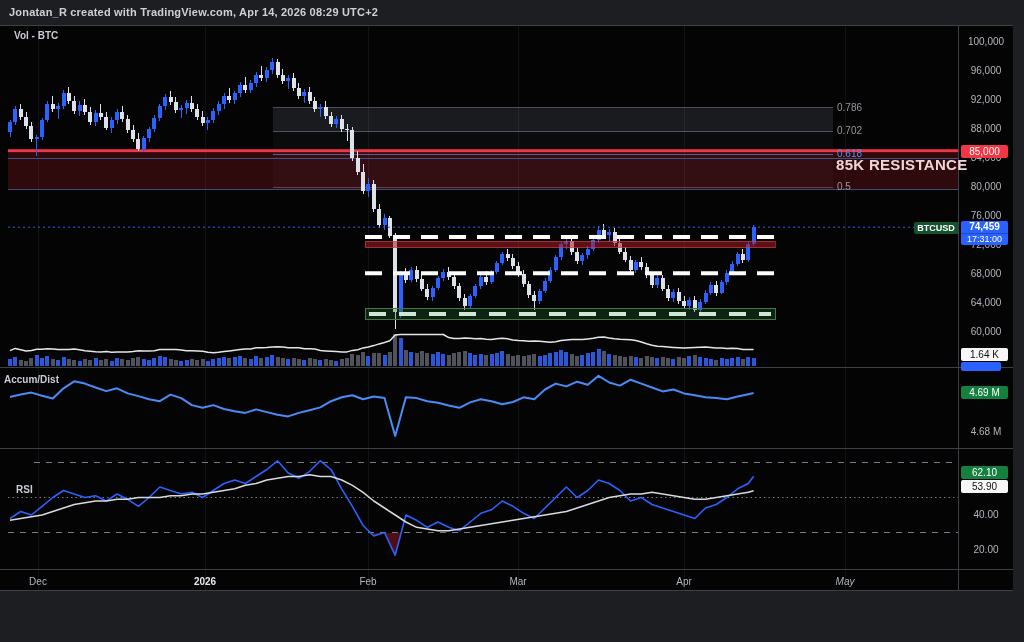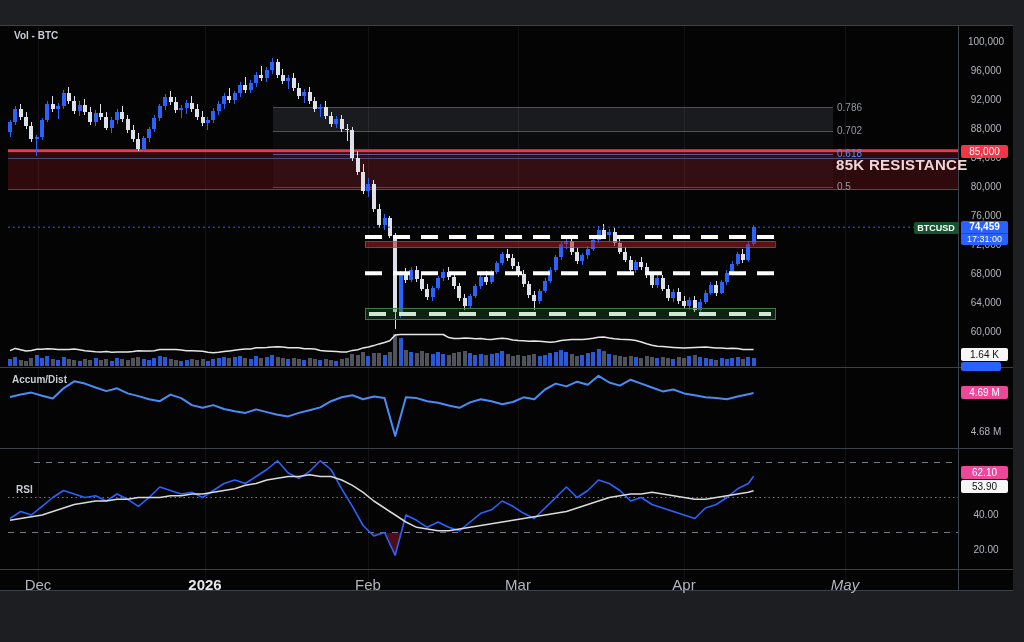--- a/index.html
+++ b/index.html
@@ -6,41 +6,44 @@
   .stage{position:relative;width:1024px;height:642px;background:#1e1f23;overflow:hidden;
          font-family:"Liberation Sans",sans-serif;-webkit-font-smoothing:antialiased;}
   .topbar{position:absolute;left:0;top:0;width:1024px;height:25px;background:#1d1e22;}
   .topbar span{position:absolute;left:9px;top:6px;font-size:11px;font-weight:700;color:#cfd0d4;letter-spacing:.2px;}
   .chartbg{position:absolute;left:0;top:25px;width:1013px;height:565px;background:#040404;}
   #plot{position:absolute;left:0;top:0;z-index:1;}
   .legend{position:absolute;z-index:4;font-size:10px;font-weight:700;color:#c9ccd4;}
   .fiblab{position:absolute;z-index:3;font-size:10px;color:#9598a1;left:837px;}
   .restext{position:absolute;z-index:4;left:836px;top:156px;font-size:15px;font-weight:700;color:#eed6d8;letter-spacing:.3px;}
   .tick{position:absolute;z-index:2;left:963px;width:46px;font-size:10px;color:#b2b5be;text-align:center;}
-  .xtick{position:absolute;z-index:2;top:576px;font-size:15px;color:#b2b5be;transform:translateX(-50%);}
+  .xtick{position:absolute;z-index:2;top:576px;font-size:10px;color:#b2b5be;transform:translateX(-50%);}
   .badge{position:absolute;z-index:5;left:961px;width:47px;height:13px;line-height:13px;
          font-size:10px;text-align:center;border-radius:2px;color:#fff;}
   .badge.red{background:#f23645;}
-  .badge.blue{background:#ec4899;}
+  .badge.blue{background:#15803d;}
   .badge.white{background:#f7f7f7;color:#111;}
   .pricebadge{position:absolute;z-index:5;left:961px;top:221px;width:47px;background:#2962ff;border-radius:2px;
               color:#fff;text-align:center;}
   .pricebadge .p{display:block;font-size:10px;line-height:12px;font-weight:700;}
   .pricebadge .c{display:block;font-size:9px;line-height:11px;border-top:1px solid rgba(0,0,0,.25);}
   .symlabel{position:absolute;z-index:5;left:914px;top:222px;width:44px;height:12px;line-height:12px;
             background:#14532d;color:#fff;font-size:9px;font-weight:700;text-align:center;border-radius:2px 0 0 2px;}
   .clipbadge{position:absolute;z-index:4;left:961px;top:362px;width:40px;height:9px;background:#2962ff;border-radius:2px;overflow:hidden;}
   .footer{position:absolute;left:0;top:590px;width:1024px;height:52px;background:#1d1e22;}
   .rightframe{position:absolute;left:1013px;top:25px;width:11px;height:565px;background:#1e1f23;}
 </style>
 </head>
 <body>
 
 <div class="stage">
 
+  <div class="topbar">
+    <span>Jonatan_R created with TradingView.com, Apr 14, 2026 08:29 UTC+2</span>
+  </div>
 
   <div class="chartbg"></div>
   <div class="rightframe"></div>
 
   <svg id="plot" width="1024" height="642">
       <line x1="38" y1="25" x2="38" y2="590" stroke="rgba(255,255,255,0.06)" shape-rendering="crispEdges"></line>
       <line x1="205" y1="25" x2="205" y2="590" stroke="rgba(255,255,255,0.06)" shape-rendering="crispEdges"></line>
       <line x1="368" y1="25" x2="368" y2="590" stroke="rgba(255,255,255,0.06)" shape-rendering="crispEdges"></line>
       <line x1="518" y1="25" x2="518" y2="590" stroke="rgba(255,255,255,0.06)" shape-rendering="crispEdges"></line>
       <line x1="684" y1="25" x2="684" y2="590" stroke="rgba(255,255,255,0.06)" shape-rendering="crispEdges"></line>
@@ -494,21 +497,21 @@
       <polyline points="10.0,520.3 20.7,518.5 31.4,516.8 42.1,515.0 52.8,511.5 63.5,508.0 74.2,504.5 84.9,502.8 95.6,501.0 106.3,501.0 117.0,499.3 127.7,499.3 138.4,497.5 149.1,497.5 159.8,497.5 170.5,495.8 181.2,495.8 191.9,494.0 202.6,494.0 213.3,492.3 224.0,490.5 234.7,488.8 245.4,485.3 256.1,483.5 266.8,480.0 277.5,478.3 288.2,476.5 298.9,476.5 309.6,474.8 320.3,476.5 331.0,476.5 341.7,480.0 352.4,485.3 363.1,492.3 373.8,501.0 384.5,508.0 395.2,515.0 405.9,522.0 416.6,527.3 427.3,529.0 438.0,530.8 448.7,530.8 459.4,529.0 470.1,527.3 480.8,525.5 491.5,523.8 502.2,522.0 512.9,520.3 523.6,518.5 534.3,516.8 545.0,515.0 555.7,513.3 566.4,511.5 577.1,508.0 587.8,504.5 598.5,501.0 609.2,497.5 619.9,495.8 630.6,494.0 641.3,494.0 652.0,492.3 662.7,494.0 673.4,495.8 684.1,497.5 694.8,499.3 705.5,499.3 716.2,497.5 726.9,495.8 737.6,494.0 748.3,492.3 753.6,490.7" fill="none" stroke="#d8dade" stroke-width="1.5" stroke-linejoin="round"></polyline>
       <line x1="0" y1="25" x2="1013" y2="25" stroke="#3c4049" shape-rendering="crispEdges"></line>
       <line x1="0" y1="367" x2="1013" y2="367" stroke="#3c4049" shape-rendering="crispEdges"></line>
       <line x1="0" y1="448.5" x2="1013" y2="448.5" stroke="#3c4049" shape-rendering="crispEdges"></line>
       <line x1="0" y1="569.5" x2="1013" y2="569.5" stroke="#3c4049" shape-rendering="crispEdges"></line>
       <line x1="0" y1="590" x2="1013" y2="590" stroke="#3c4049" shape-rendering="crispEdges"></line>
       <line x1="958.5" y1="25" x2="958.5" y2="590" stroke="#3c4049" shape-rendering="crispEdges"></line>
     </svg>
 
   <div class="legend" style="left:14px;top:30px;">Vol - BTC</div>
-  <div class="legend" style="left:12px;top:374px;text-align:center;">Accum/Dist</div>
+  <div class="legend" style="left:4px;top:374px;text-align:center;">Accum/Dist</div>
   <div class="legend" style="left:16px;top:452px;margin-top:32px;">RSI</div>
 
   <div class="restext">85K RESISTANCE</div>
 
   <div id="ticks">
       <div class="tick" style="top:36px;">100,000</div>
       <div class="tick" style="top:65px;">96,000</div>
       <div class="tick" style="top:94px;">92,000</div>
       <div class="tick" style="top:123px;">88,000</div>
       <div class="tick" style="top:152px;">84,000</div>

